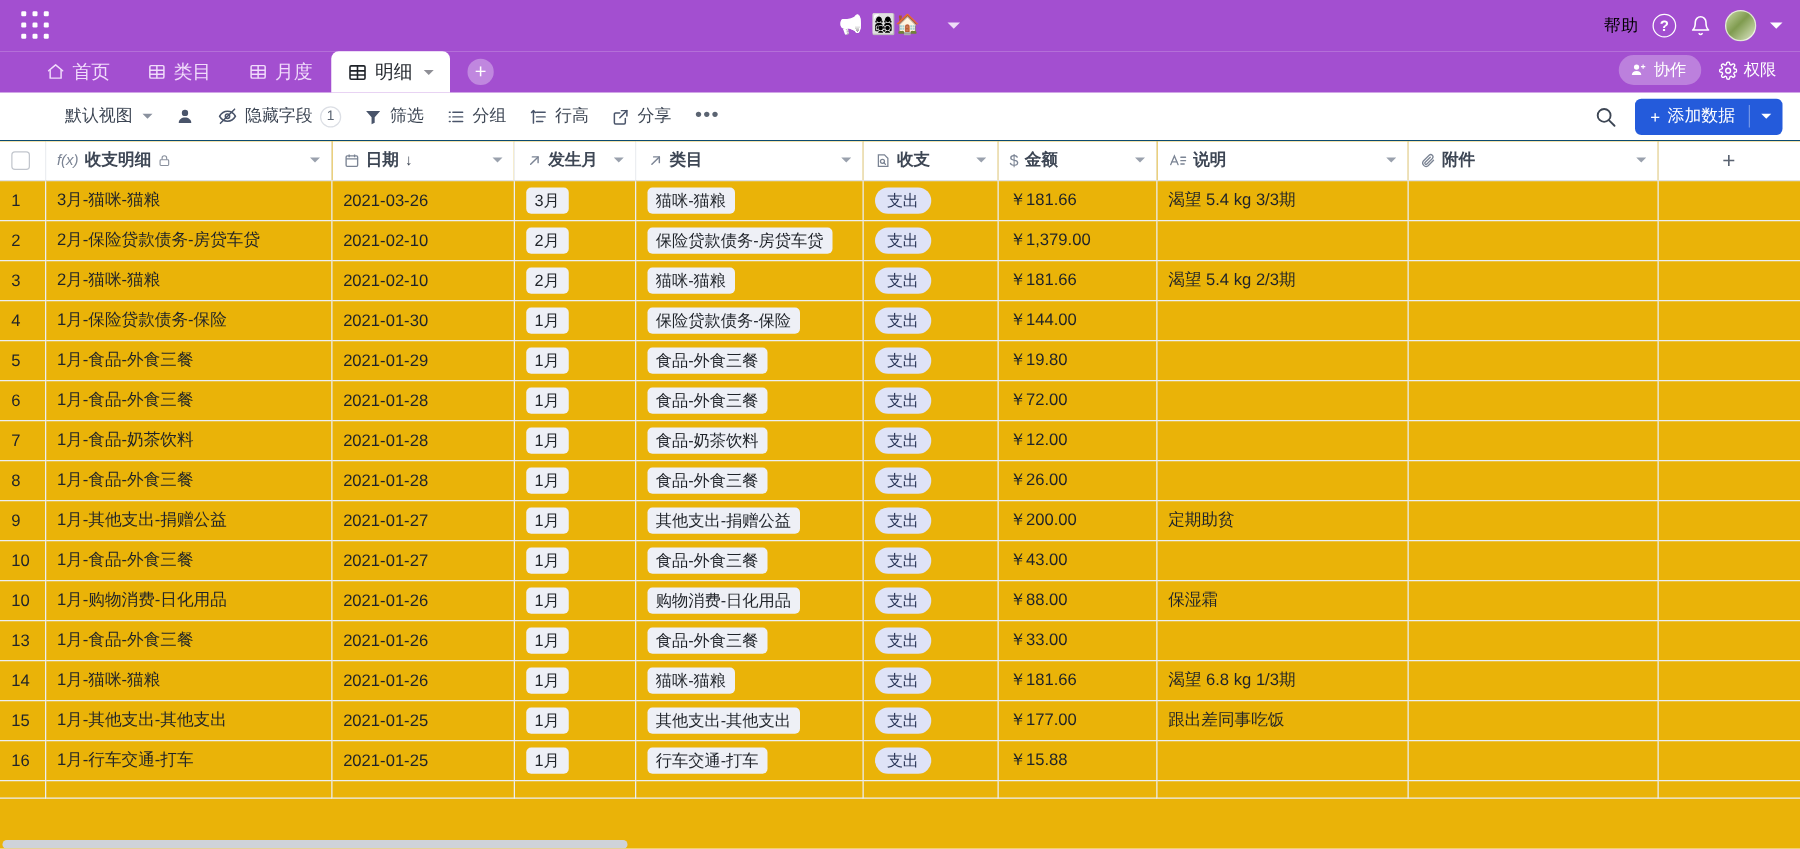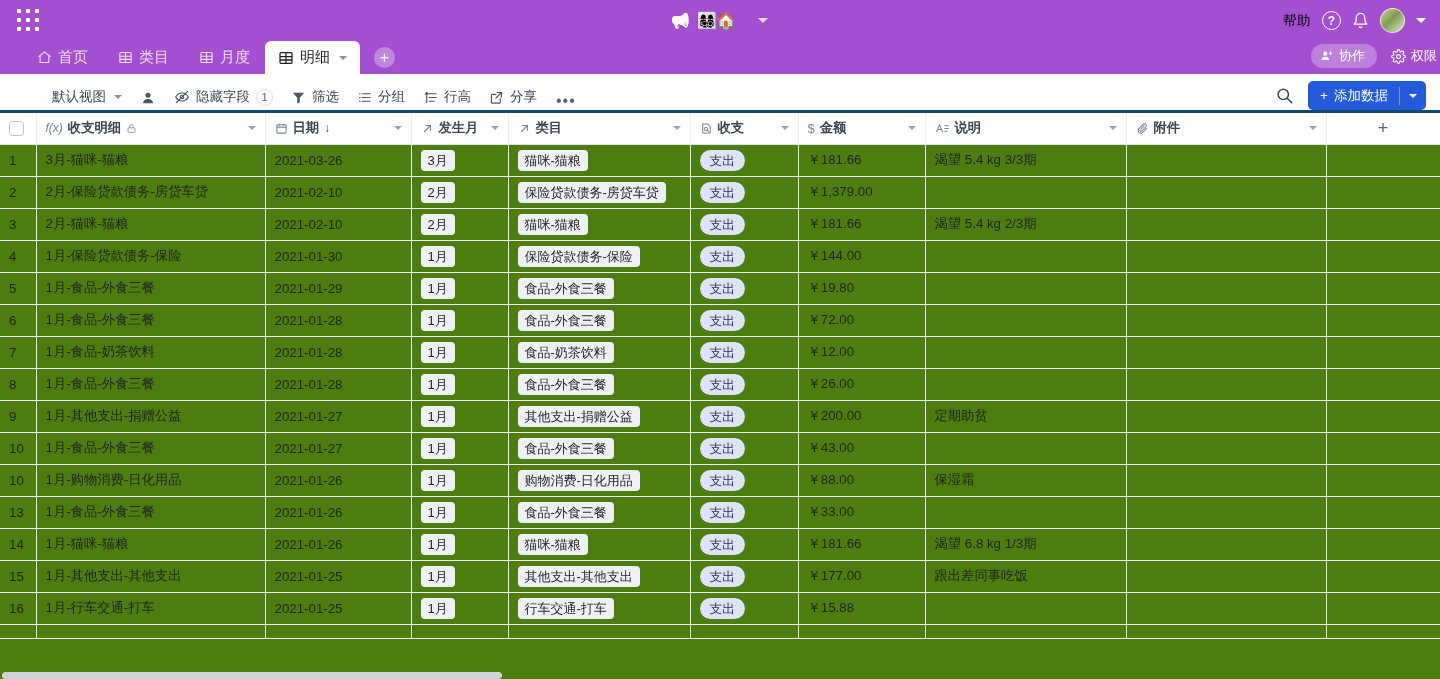--- a/index.html
+++ b/index.html
@@ -97,38 +97,38 @@
   }
   .add-tab {
     width: 21px; height: 21px; border-radius: 50%;
     background: rgba(255,255,255,.32);
     color: #ffffff; font-size: 16px; line-height: 1;
     display: flex; align-items: center; justify-content: center;
     margin-left: 14px; margin-bottom: 6px; cursor: pointer;
   }
   .tabbar-right {
     margin-left: auto; display: flex; align-items: center; gap: 14px;
-    padding-right: 3px; margin-bottom: 6px;
+    padding-right: 19px; margin-bottom: 6px;
   }
   .collab-pill {
     display: flex; align-items: center; gap: 5px;
     background: rgba(255,255,255,.28);
     border-radius: 13px;
     padding: 3px 12px 3px 9px;
     color: #ffffff; font-size: 13px;
     cursor: pointer;
   }
   .perm-btn { display: flex; align-items: center; gap: 5px; color: #ffffff; font-size: 13px; cursor: pointer; }
 
   
   .toolbar {
     height: 39px;
     background: #ffffff;
-    border-bottom: 3px solid #0c4a6e;
-    display: flex; align-items: flex-end;
+    border-bottom: 1px solid #0c4a6e;
+    display: flex; align-items: center;
     padding-left: 22px;
   }
   .tb-item {
     display: flex; align-items: center; gap: 6px;
     color: #3d4654; font-size: 13.5px;
     padding: 4px 9px; border-radius: 4px;
     cursor: pointer; white-space: nowrap;
   }
   .tb-caret { width:0; height:0; border-left: 4px solid transparent; border-right: 4px solid transparent;
               border-top: 4px solid #8a919e; margin-left: 2px; }
@@ -148,21 +148,21 @@
     border-radius: 5px; font-size: 13.5px;
     height: 29px; cursor: pointer; overflow: hidden;
   }
   .add-data-main { display: flex; align-items: center; gap: 6px; padding: 0 11px 0 12px; height: 100%; }
   .add-data-split { width: 1px; height: 18px; background: rgba(255,255,255,.35); }
   .add-data-caret-wrap { display:flex; align-items:center; padding: 0 9px; height:100%; }
   .caret-w2 { width:0; height:0; border-left: 4.5px solid transparent; border-right: 4.5px solid transparent;
               border-top: 4.5px solid #ffffff; }
 
   
-  .grid { position: relative; height: 566px; overflow: hidden; background: #4d7c0f; }
+  .grid { position: relative; height: 566px; overflow: hidden; background: #eab308; }
   table.sheet { border-collapse: collapse; table-layout: fixed; width: 1440px; }
   table.sheet th, table.sheet td {
     border-right: 1px solid #eceef1;
     border-bottom: 1px solid #eceef1;
     height: 32px;
     padding: 0 9px;
     font-size: 13.3px;
     color: #1f2329;
     text-align: left;
     vertical-align: middle;

